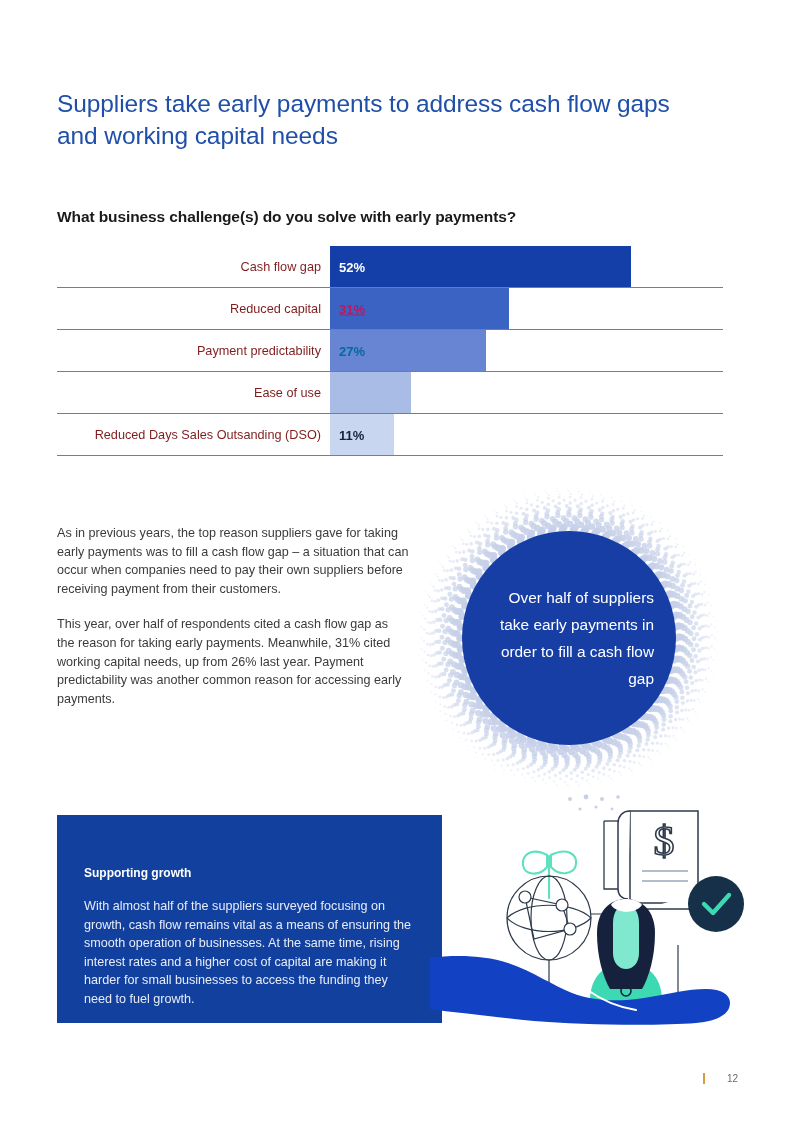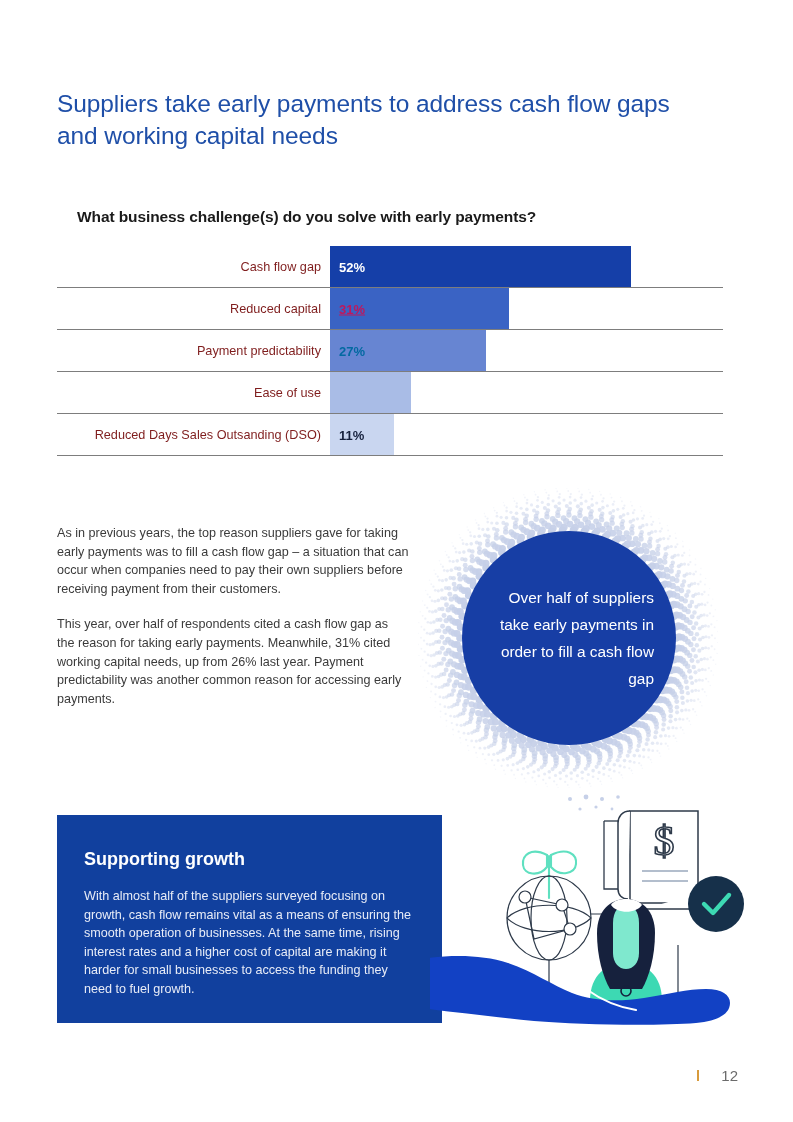--- a/index.html
+++ b/index.html
@@ -12,21 +12,21 @@
   .page{position:absolute;inset:0;padding-left:18px;}
 
   
   .title{
     position:absolute;left:57px;top:88px;width:640px;
     font-size:24.5px;line-height:32px;font-weight:400;
     color:#1F4FA8;letter-spacing:-0.1px;
   }
   .subtitle{
     position:absolute;left:57px;top:208px;width:660px;
-    font-size:15.5px;font-weight:700;color:#1a1a1a;letter-spacing:-0.1px;margin-left:20px;
+    font-size:15.5px;font-weight:700;color:#1a1a1a;letter-spacing:-0.1px;
   }
 
   
   .chart{position:absolute;left:57px;top:246px;width:666px;}
   .chart-row{position:relative;height:41px;display:flex;align-items:stretch;}
   .chart-row + .chart-row{border-top:1px solid #7d7d7d;}
   .chart{border-bottom:1px solid #7d7d7d;}
   .cat-label{
     width:273px;flex:0 0 273px;
     display:flex;align-items:center;justify-content:flex-end;
@@ -64,34 +64,34 @@
     font-size:15.4px;line-height:27px;color:#ffffff;font-weight:400;
     padding:0 22px;
   }
 
   
   .bluebox{
     position:absolute;left:57px;top:815px;width:385px;height:208px;
     background:#11409E;box-sizing:border-box;padding:34px 30px 0 27px;
   }
   .bluebox-title{
-    font-size:18px;font-weight:700;color:#ffffff;margin-bottom:17px;
+    font-size:12px;font-weight:700;color:#ffffff;margin-bottom:17px;margin-top:17px;
   }
   .bluebox-body{
     font-size:12.6px;line-height:18.6px;color:#e8ecf7;
   }
 
   
   .illus{position:absolute;left:430px;top:793px;width:330px;height:238px;}
 
   
   .footer{
     position:absolute;right:55px;bottom:38px;
     display:flex;align-items:center;gap:22px;
-    font-size:15px;color:#6b6b6b;
+    font-size:10px;color:#6b6b6b;
   }
   .footer-rule{width:2px;height:11px;background:#D89B3C;display:block;}
 </style>
 </head>
 <body>
 
 <div class="page">
 
   <div class="title">Suppliers take early payments to address cash flow gaps and working capital needs</div>
 

